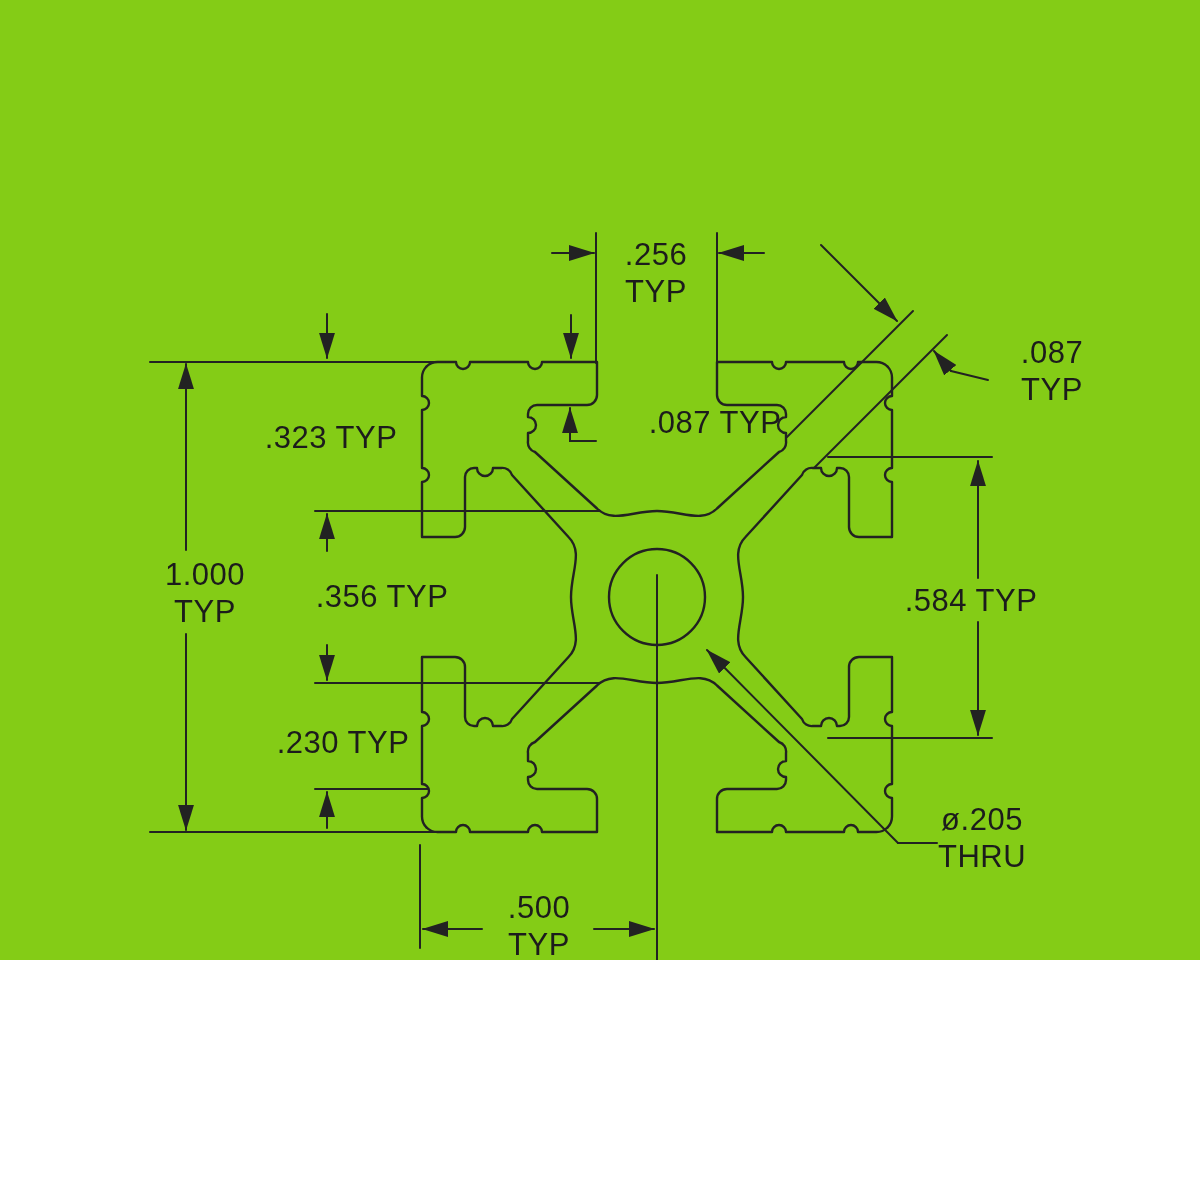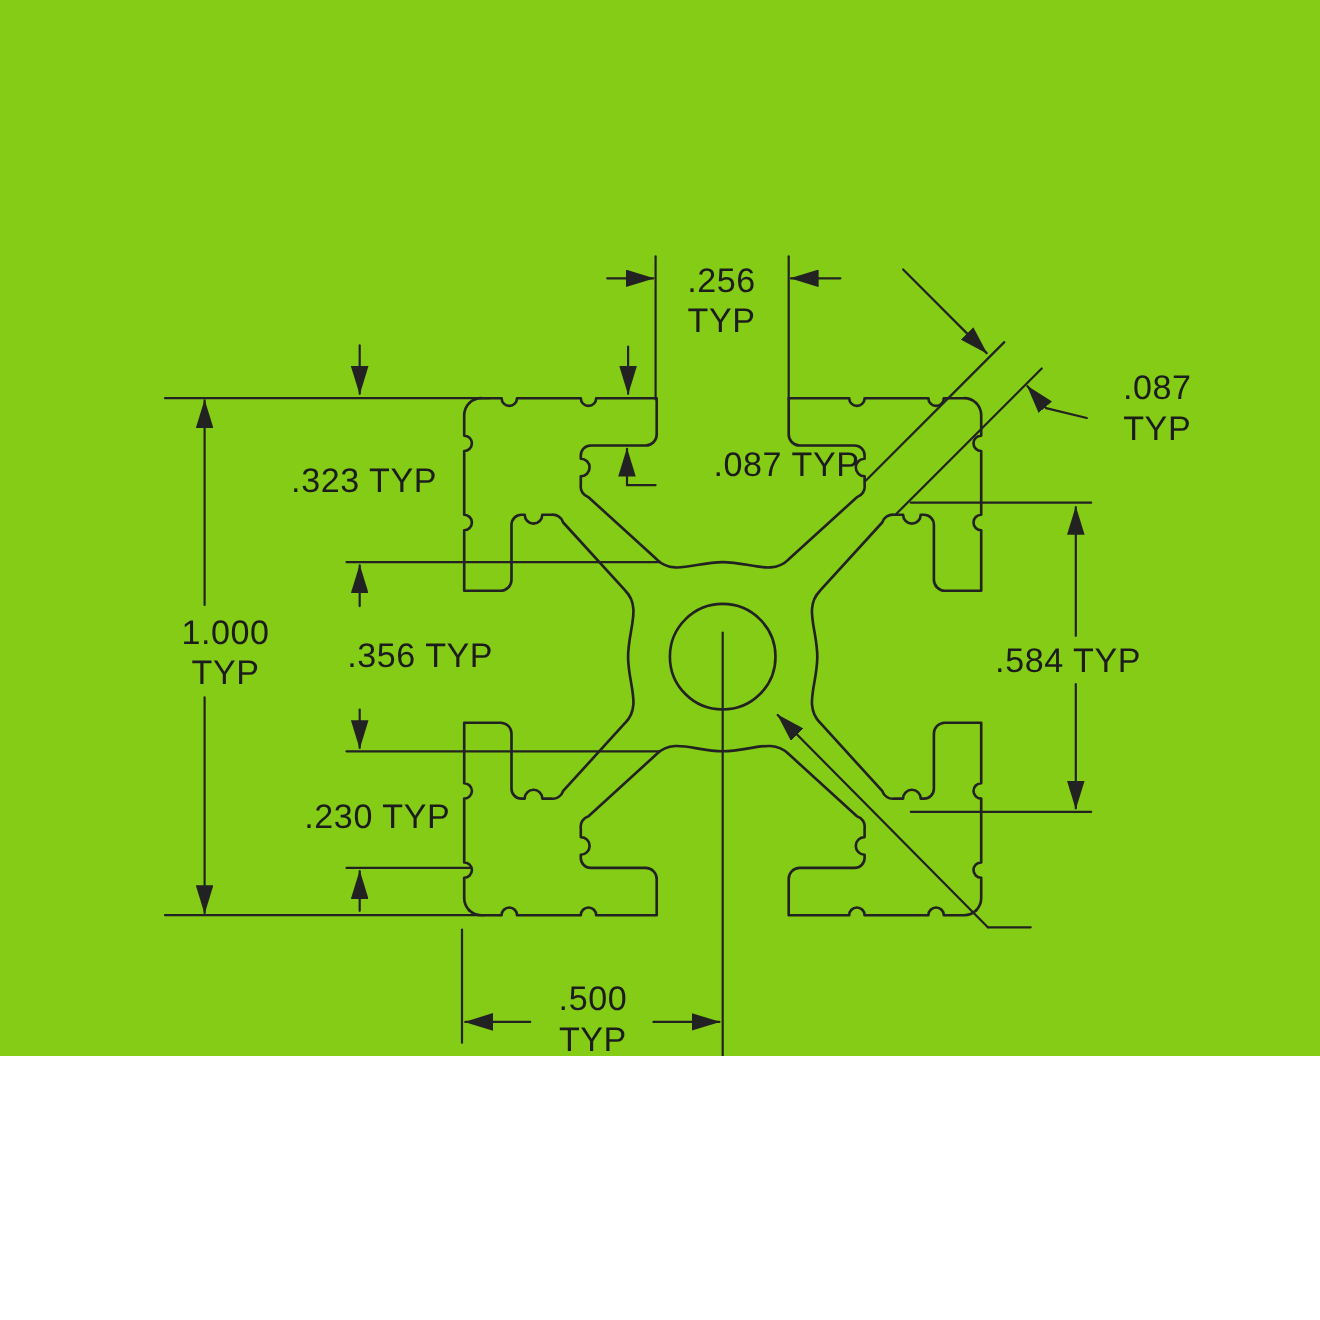--- a/index.html
+++ b/index.html
@@ -137,19 +137,23 @@
   </div>
 
   <div class="dim-label" style="left:971px;top:600px;text-align:center;">
     <span>.584 TYP</span>
   </div>
 
   <div class="dim-label" style="left:327px;top:742px;margin-left:16px;">
     <span>.230 TYP</span>
   </div>
 
+  <div class="dim-label" style="left:982px;top:838px;">
+    <span>ø.205</span>
+    <span>THRU</span>
+  </div>
 
   <div class="dim-label" style="left:539px;top:926px;">
     <span>.500</span>
     <span>TYP</span>
   </div>
 
 </div>
 
 </body></html>

